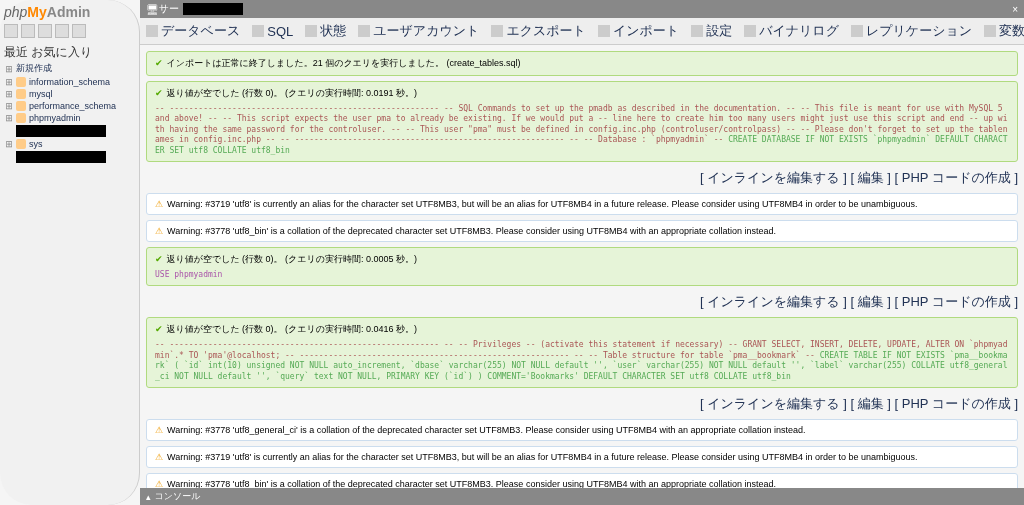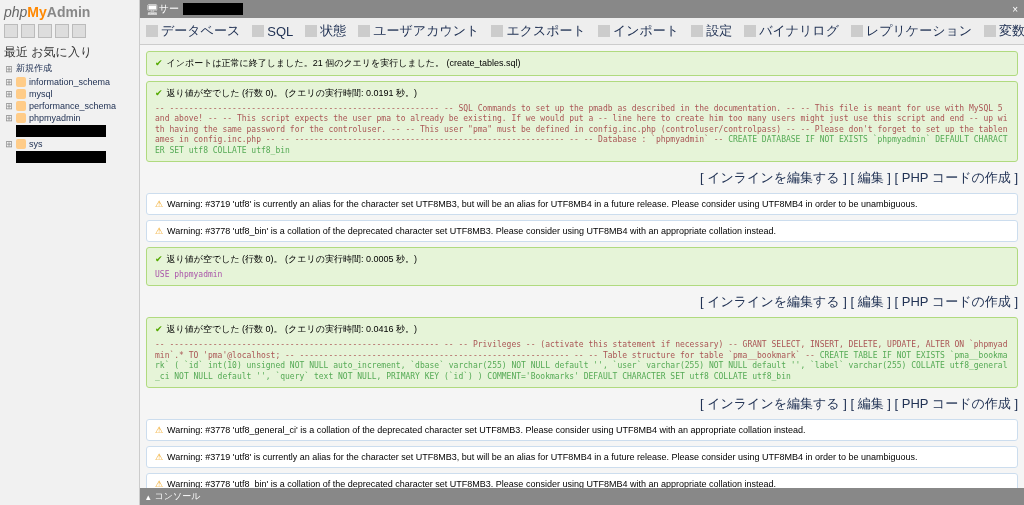--- a/index.html
+++ b/index.html
@@ -1,18 +1,18 @@
 <!DOCTYPE html>
 <html><head>
 <meta charset="utf-8">
 <style>
 * { margin: 0; padding: 0; box-sizing: border-box; }
 body { font-family: sans-serif; font-size: 10px; background: #f5f5f5; width: 1024px; height: 505px; overflow: hidden; }
 .container { display: flex; height: 100%; }
-.sidebar { width: 140px; background: #f1f1f1; border-right: 1px solid #ccc; padding: 4px; }
+.sidebar { width: 140px; background: #f1f1f1; border-right: 1px solid #ccc; padding: 4px; border-radius: 32px; }
 .logo { font-size: 14px; font-weight: bold; margin-bottom: 4px; }
 .logo .php { color: #666; font-weight: normal; font-style: italic; }
 .logo .my { color: #f80; }
 .logo .admin { color: #888; }
 .toolbar-icons { display: flex; gap: 3px; margin-bottom: 6px; }
 .toolbar-icons span { width: 14px; height: 14px; background: #ddd; border: 1px solid #bbb; display: inline-block; }
 .fav-label { font-size: 12px; color: #333; margin-bottom: 0; }
 .tree { font-size: 9px; color: #235; }
 .tree-item { display: flex; align-items: center; padding: 1px 0; cursor: pointer; }
 .tree-item .icon { width: 10px; text-align: center; color: #888; margin-right: 2px; }

